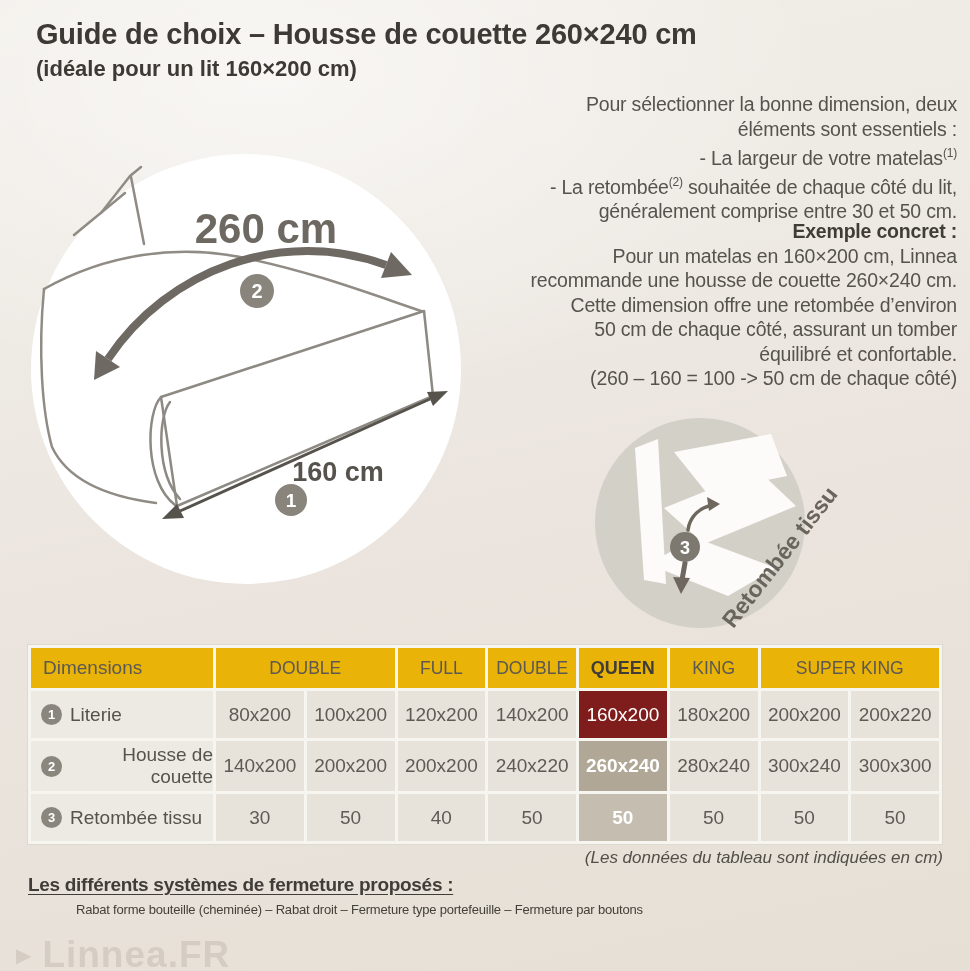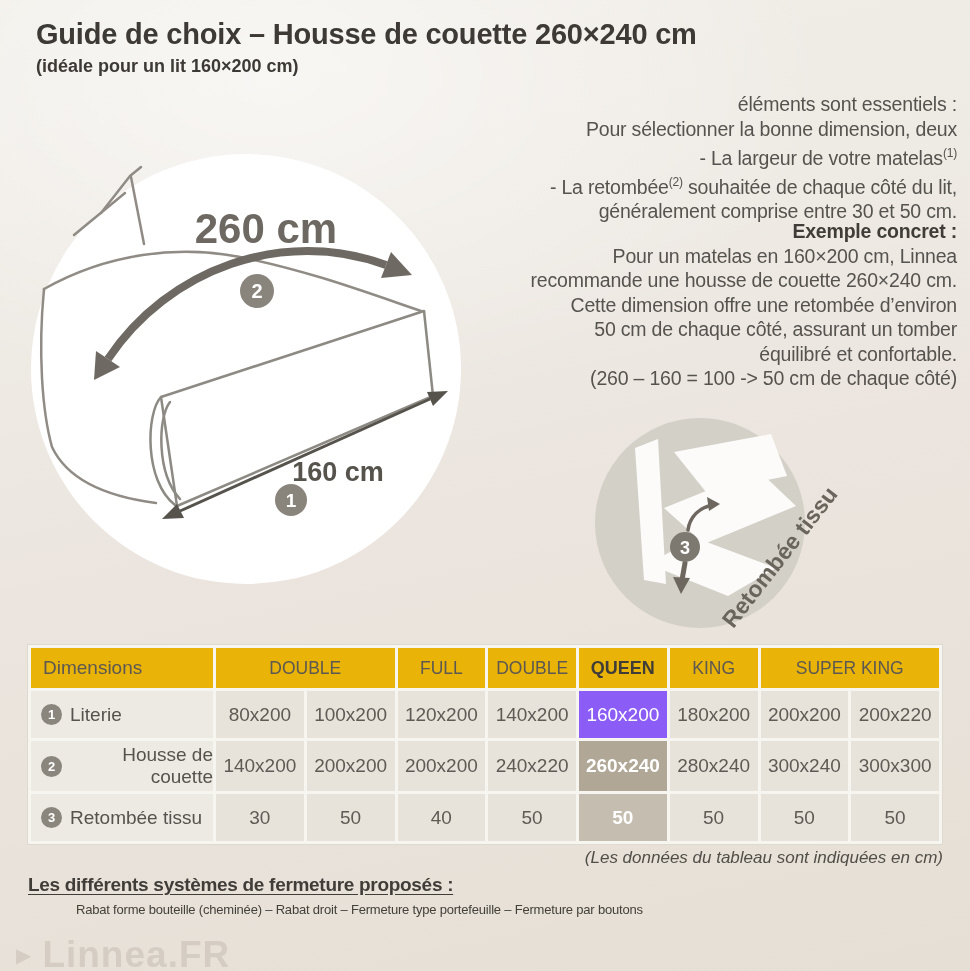--- a/index.html
+++ b/index.html
@@ -4,21 +4,21 @@
 <style>
   html,body{margin:0;padding:0;}
   .canvas{
     position:relative;width:970px;height:971px;overflow:hidden;
     background:
       radial-gradient(ellipse 900px 520px at 28% 8%, rgba(255,255,255,.55), rgba(255,255,255,0) 62%),
       linear-gradient(168deg,#f1eee8 0%,#eeeae4 30%,#ece5df 52%,#e9e2da 75%,#e5dfd5 100%);
     font-family:"Liberation Sans","DejaVu Sans",sans-serif;color:#54514c;text-align:right;
   }
   .title{position:absolute;left:36px;top:18px;margin:0;font-size:29px;font-weight:bold;color:#3d3a35;letter-spacing:-.2px;white-space:nowrap;}
-  .subtitle{position:absolute;left:36px;top:56px;margin:0;font-size:18px;font-weight:bold;color:#3d3a35;white-space:nowrap;}
+  .subtitle{position:absolute;left:36px;top:56px;margin:0;font-size:22px;font-weight:bold;color:#3d3a35;white-space:nowrap;}
   .textblock{position:absolute;left:487px;width:470px;}
   .intro{top:92px;}
   .example{top:219px;}
   .ln{font-size:19.5px;line-height:24.5px;white-space:nowrap;color:#56534e;letter-spacing:-.2px;}
   .ln sup{font-size:12px;}
   .hd{font-weight:bold;color:#403d38;}
   .big-diagram{position:absolute;left:28px;top:151px;}
   .small-wrap{position:absolute;left:578px;top:408px;width:330px;height:240px;}
   .retombee-label{position:absolute;left:160px;top:198px;transform:rotate(-52deg);transform-origin:0 100%;font-size:23px;font-weight:bold;color:#69655d;white-space:nowrap;}
   .tbl{
@@ -27,41 +27,41 @@
     display:grid;grid-template-columns:182px repeat(8,1fr);
     grid-template-rows:40px 47px 50px 47px;gap:3px;
   }
   .cell{display:flex;align-items:center;justify-content:center;font-size:19px;}
   .th{background:#eab308;color:#5c5852;font-size:17.5px;}
   .th-dim{justify-content:flex-start;padding-left:12px;font-size:19px;}
   .th-queen{font-weight:bold;color:#403d38;font-size:18px;}
   .span2{grid-column:span 2;}
   .lbl{background:#edeae3;justify-content:flex-start;padding-left:10px;color:#56534e;gap:8px;}
   .val{background:#e7e3db;color:#5f5b54;}
-  .hl1{background:#8b5cf6;color:#ffffff;}
+  .hl1{background:#7f1d1d;color:#ffffff;}
   .hl2{background:#b0a797;color:#ffffff;font-weight:bold;}
   .hl3{background:#c4bdb0;color:#ffffff;font-weight:bold;}
   .badge{width:21px;height:21px;border-radius:50%;background:#8b867d;color:#fff;font-size:13px;font-weight:bold;display:flex;align-items:center;justify-content:center;flex:0 0 auto;}
   .note{position:absolute;right:27px;top:848px;font-style:italic;font-size:17px;color:#514e48;white-space:nowrap;}
   .closures-h{position:absolute;left:28px;top:874px;font-size:19px;font-weight:bold;color:#403d39;text-decoration:underline;text-underline-offset:3px;letter-spacing:-.3px;white-space:nowrap;}
   .closures-l{position:absolute;left:28px;top:902px;font-size:13px;color:#434039;letter-spacing:-.2px;white-space:nowrap;margin-left:48px;}
   .watermark{position:absolute;left:16px;top:934px;display:flex;align-items:center;gap:10px;font-size:37px;font-weight:bold;color:#c9c1b6;opacity:.6;letter-spacing:1px;}
   .wm-icon{font-size:20px;}
 </style>
 </head>
 <body>
 
 <div class="canvas">
 
   <h1 class="title">Guide de choix – Housse de couette 260×240 cm</h1>
   <h2 class="subtitle">(idéale pour un lit 160×200 cm)</h2>
 
   <div class="textblock intro">
+    <div class="ln">Pour sélectionner la bonne dimension, deux</div>
     <div class="ln">éléments sont essentiels :</div>
-    <div class="ln">Pour sélectionner la bonne dimension, deux</div>
     <div class="ln"><span>- La largeur de votre matelas</span><sup>(1)</sup></div>
     <div class="ln"><span>- La retombée</span><sup>(2)</sup><span> souhaitée de chaque côté du lit,</span></div>
     <div class="ln">généralement comprise entre 30 et 50 cm.</div>
   </div>
 
   <div class="textblock example">
     <div class="ln hd">Exemple concret :</div>
     <div class="ln">Pour un matelas en 160×200 cm, Linnea</div>
     <div class="ln">recommande une housse de couette 260×240 cm.</div>
     <div class="ln">Cette dimension offre une retombée d’environ</div>

